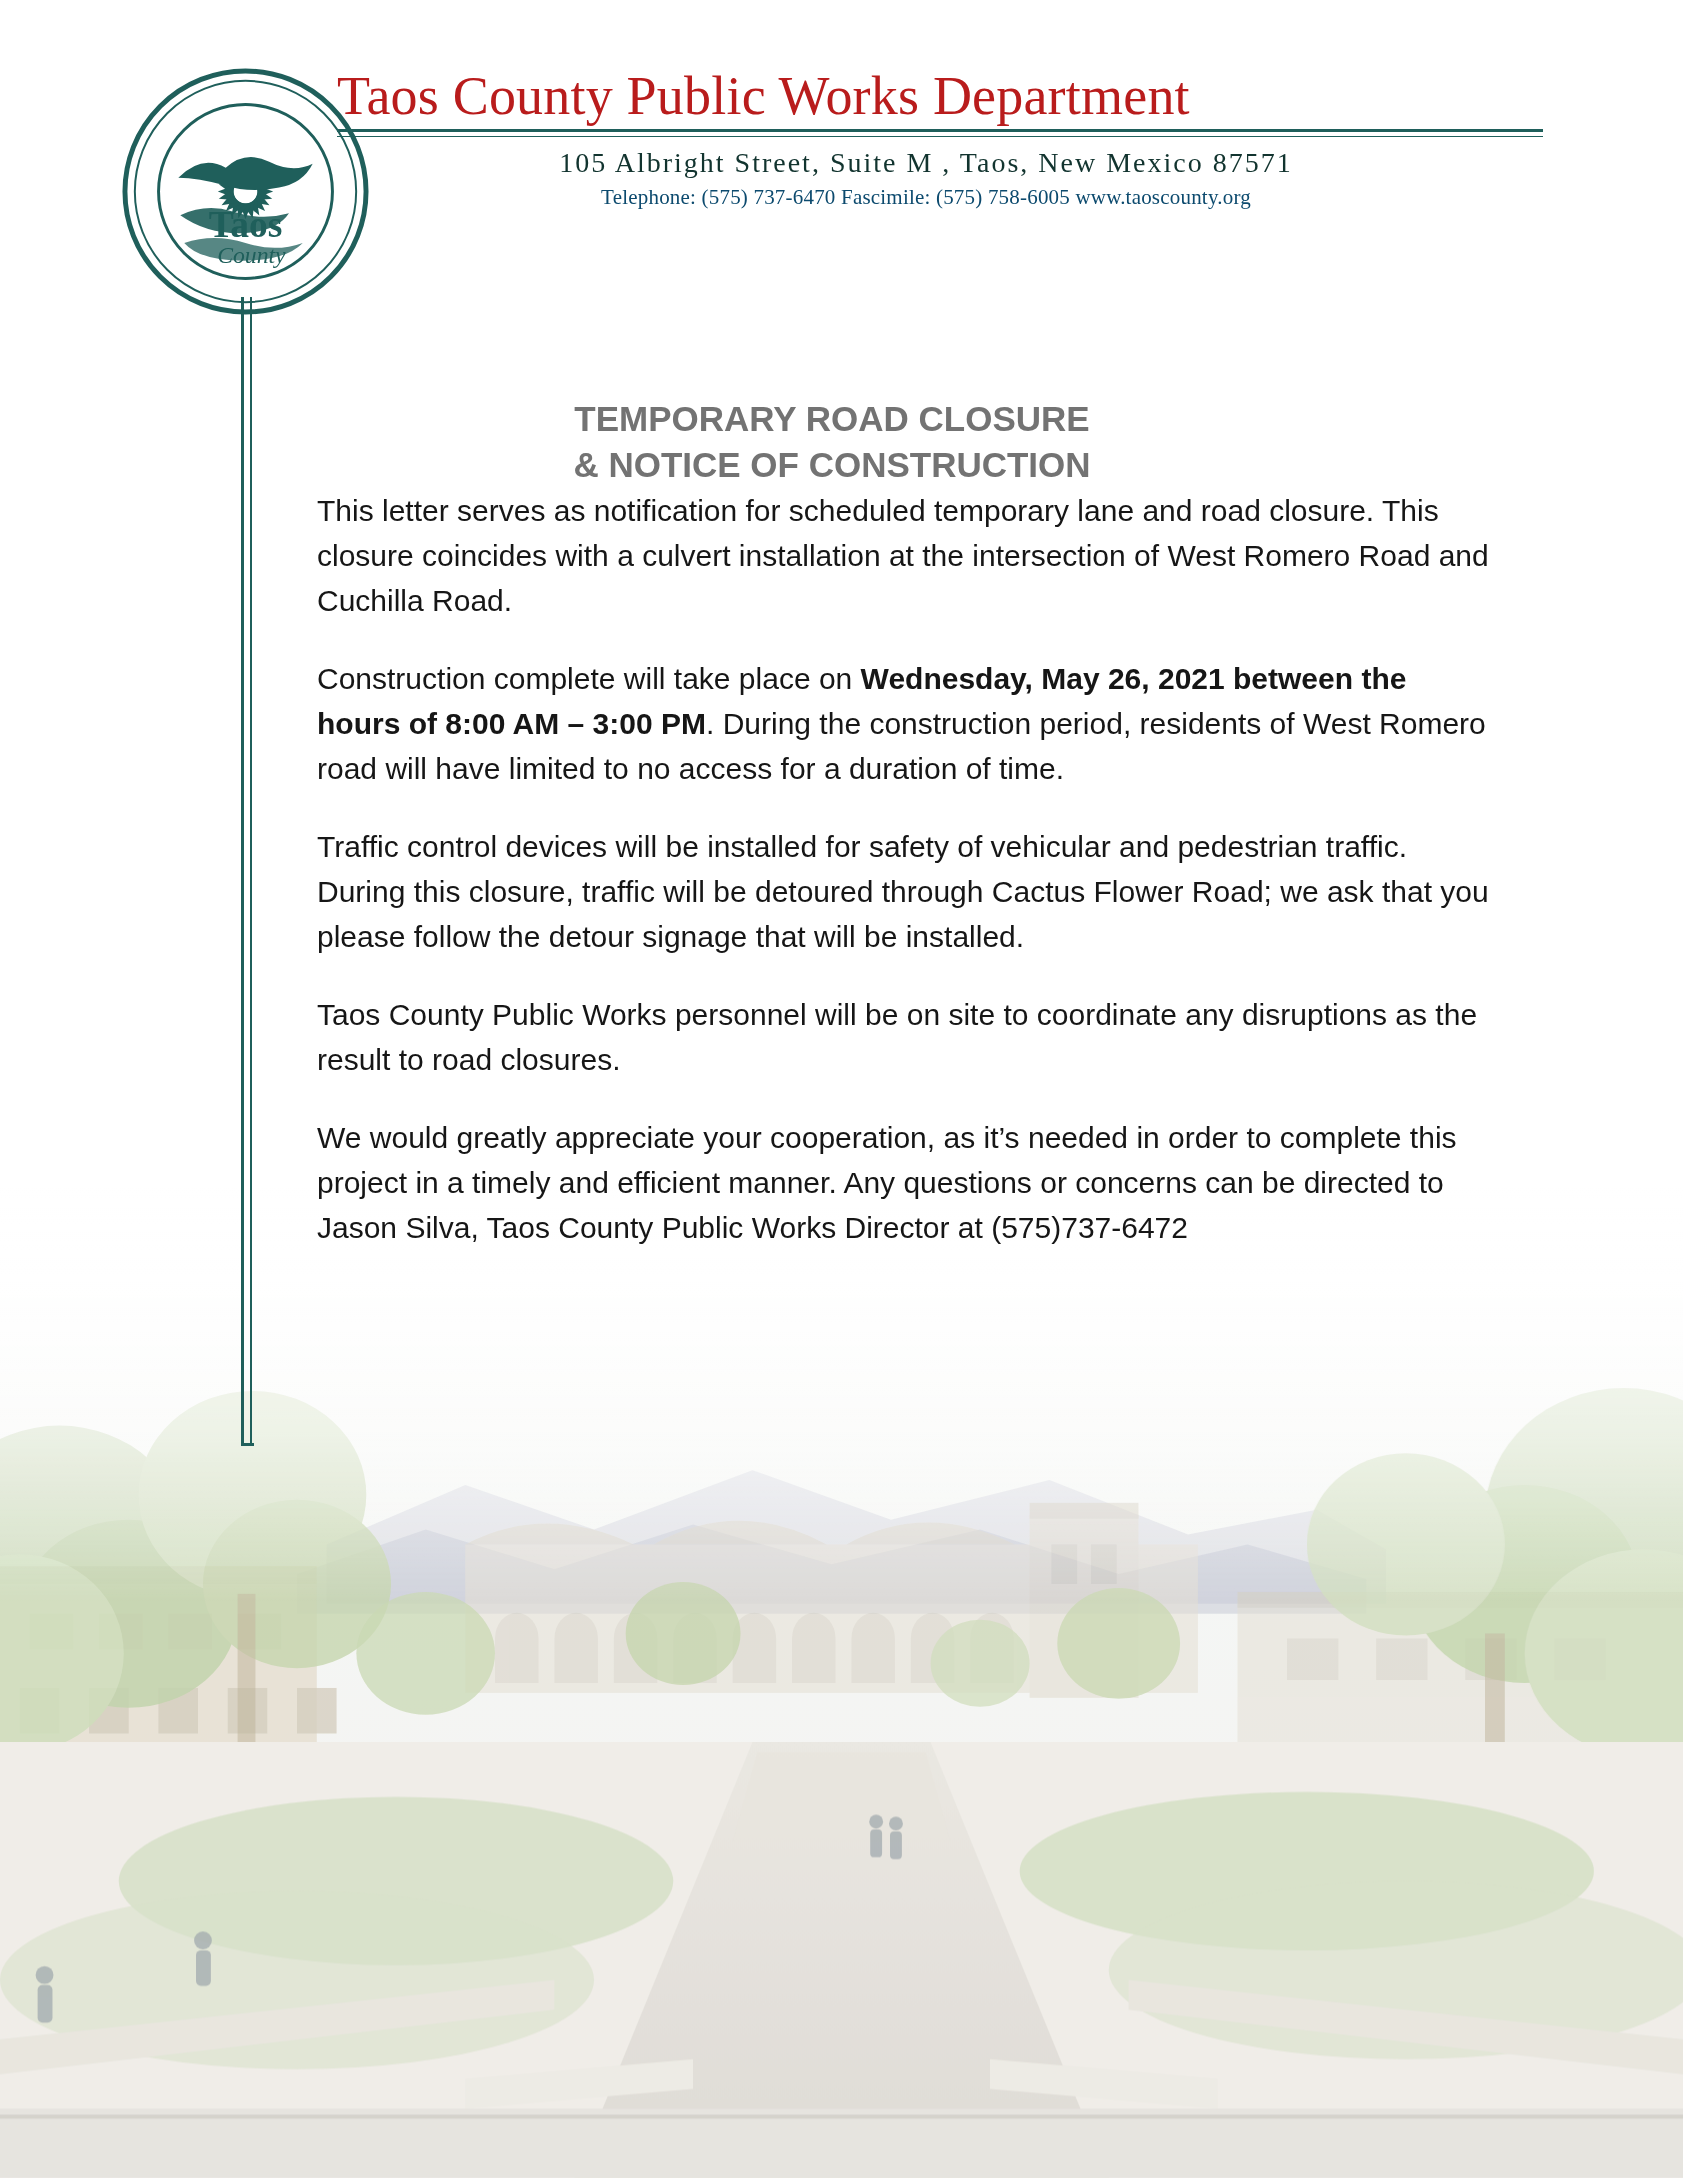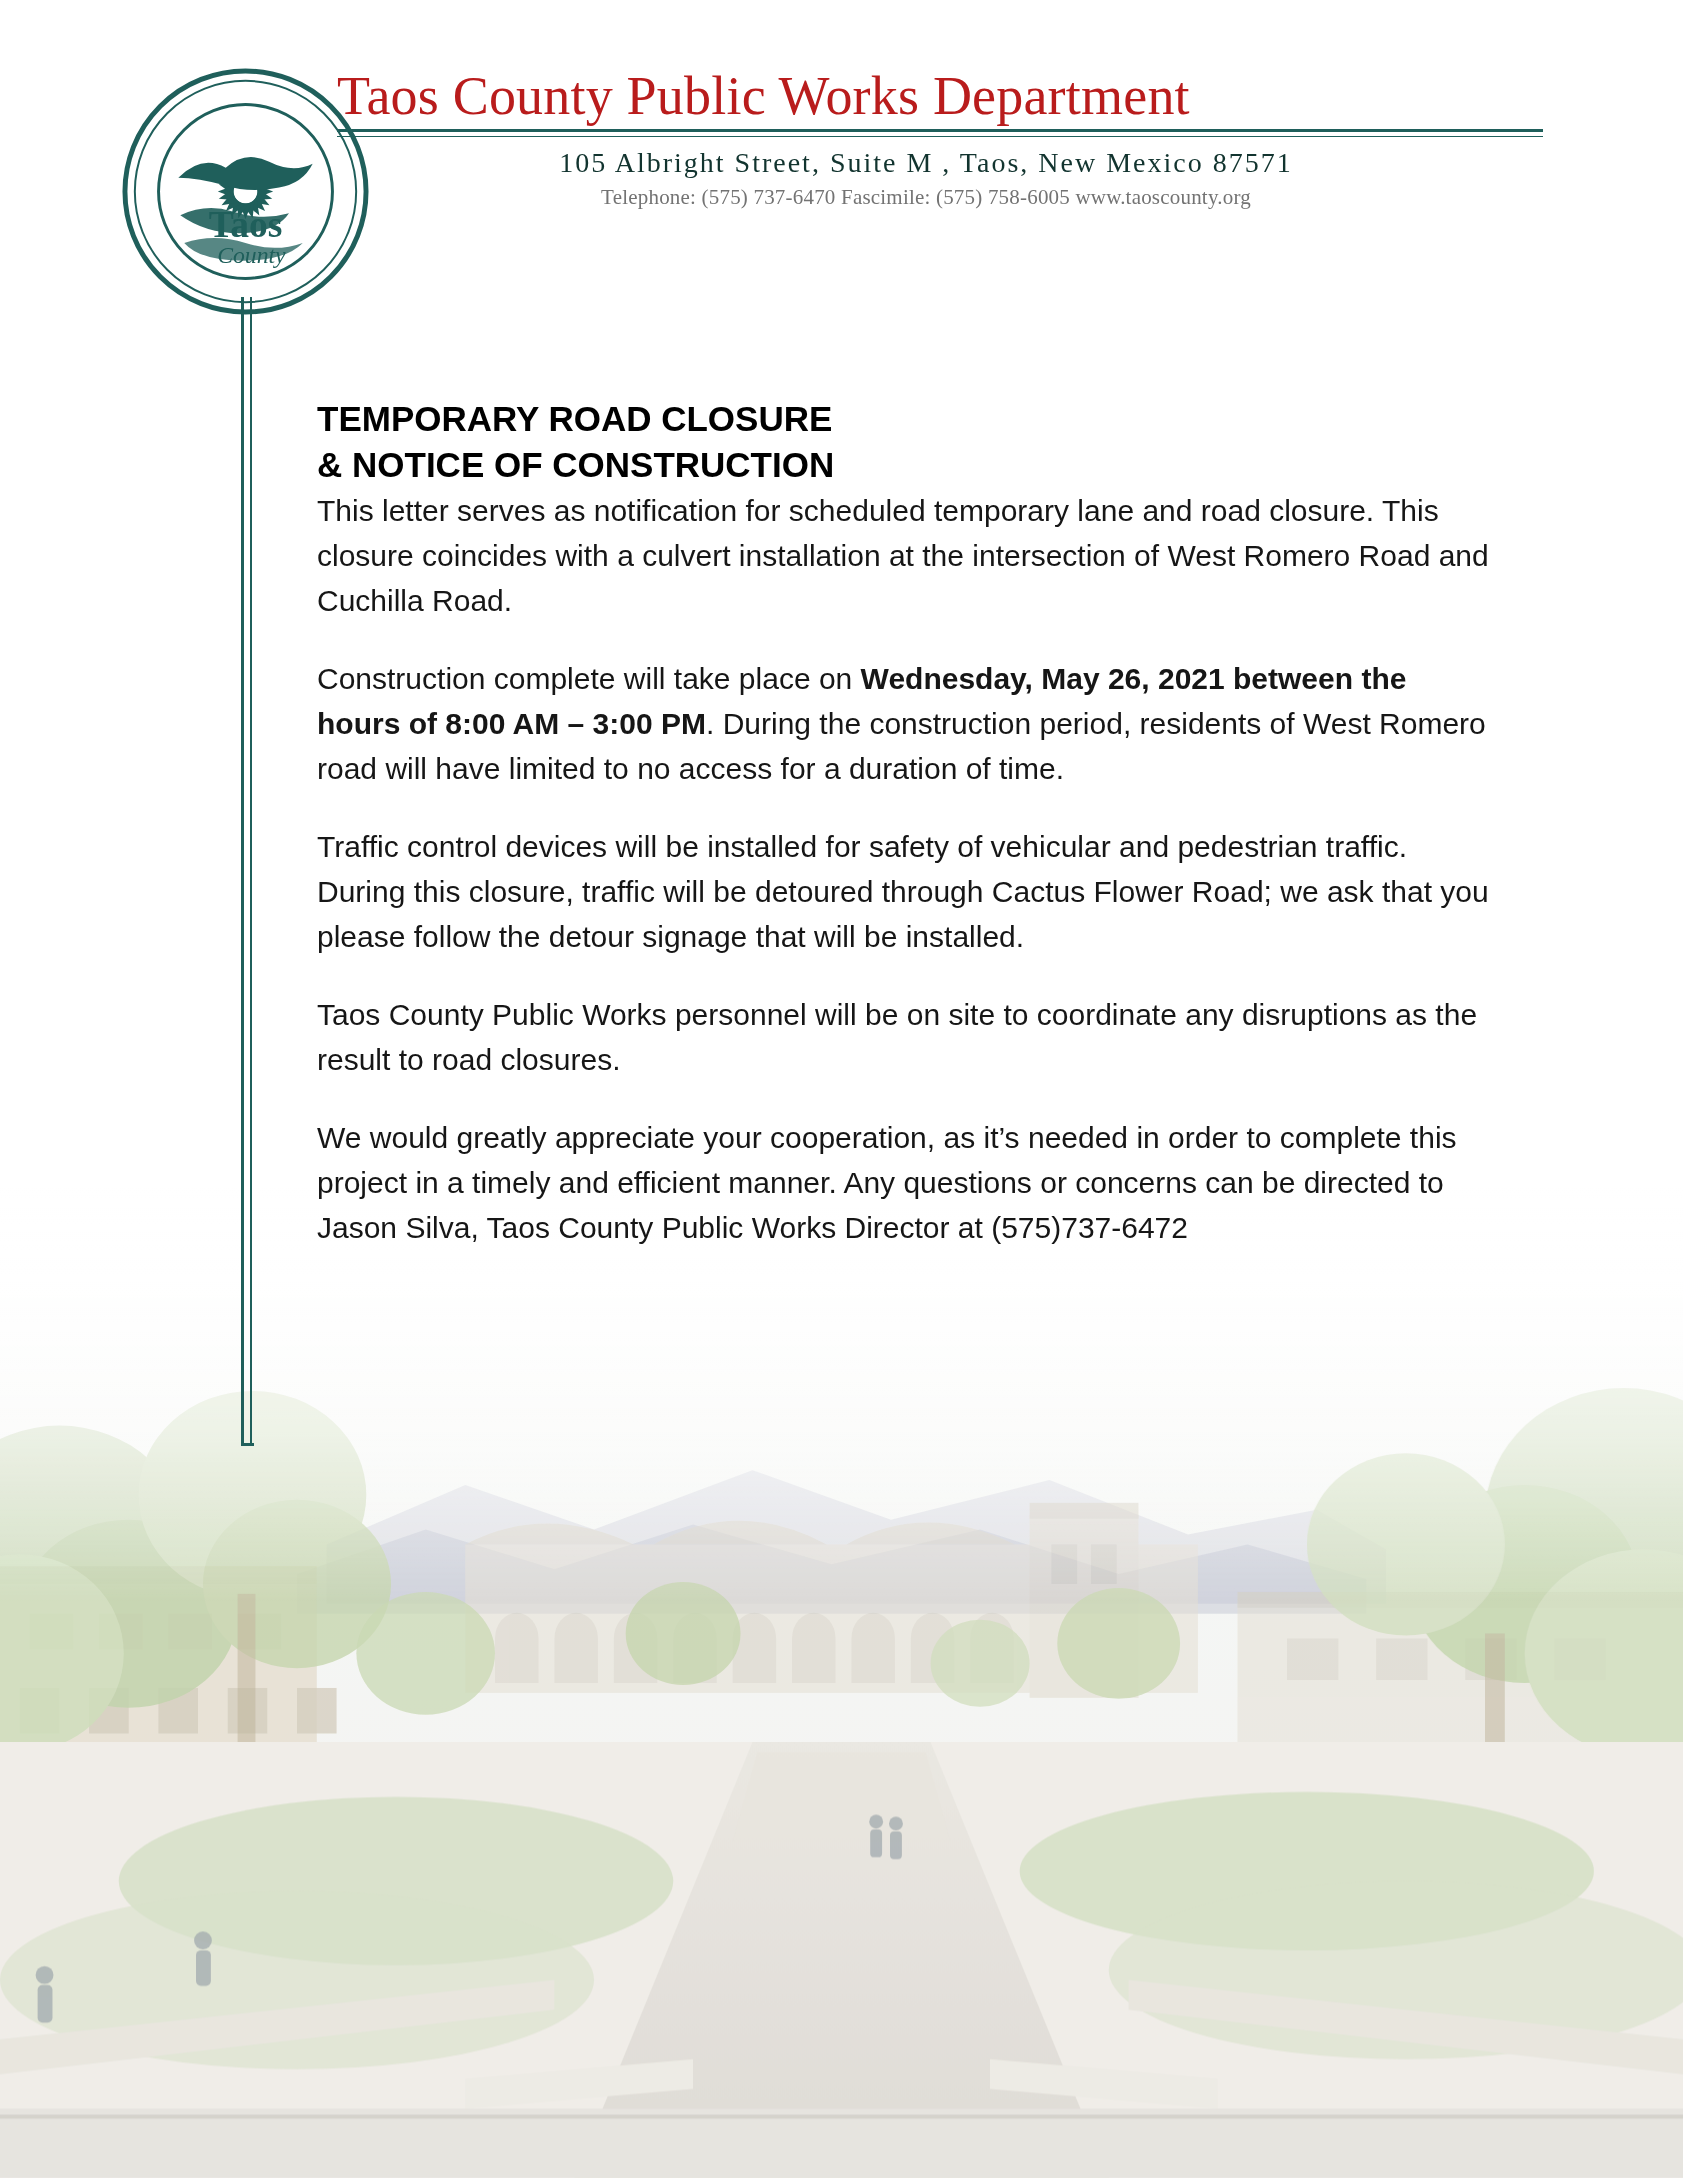--- a/index.html
+++ b/index.html
@@ -70,21 +70,21 @@
     font-size: 28px;
     letter-spacing: 2px;
     color: #12342f;
     text-align: center;
     margin-top: 10px;
     width: 1178px;
   }
   .contact {
     font-family: "Liberation Serif", serif;
     font-size: 21px;
-    color: #737373;
+    color: #0c4a6e;
     text-align: center;
     margin-top: 6px;
     width: 1178px;
     letter-spacing: 0.2px;
   }
 
   
   .vrule {
     position: absolute;
     width: 0;
@@ -104,25 +104,25 @@
   }
 
   
   .content {
     position: absolute;
     left: 317px;
     top: 396px;
     width: 1188px;
   }
   .notice-title {
-    text-align: left;
+    text-align: center;
     font-weight: bold;
     font-size: 35px;
     line-height: 1.32;
-    color: #000000;
+    color: #737373;
     width: 1030px;
     margin: 0 0 0 0;
   }
   .body-text {
     font-size: 30px;
     line-height: 1.50;
     color: #161616;
     width: 1173px;
   }
   .body-text p {

